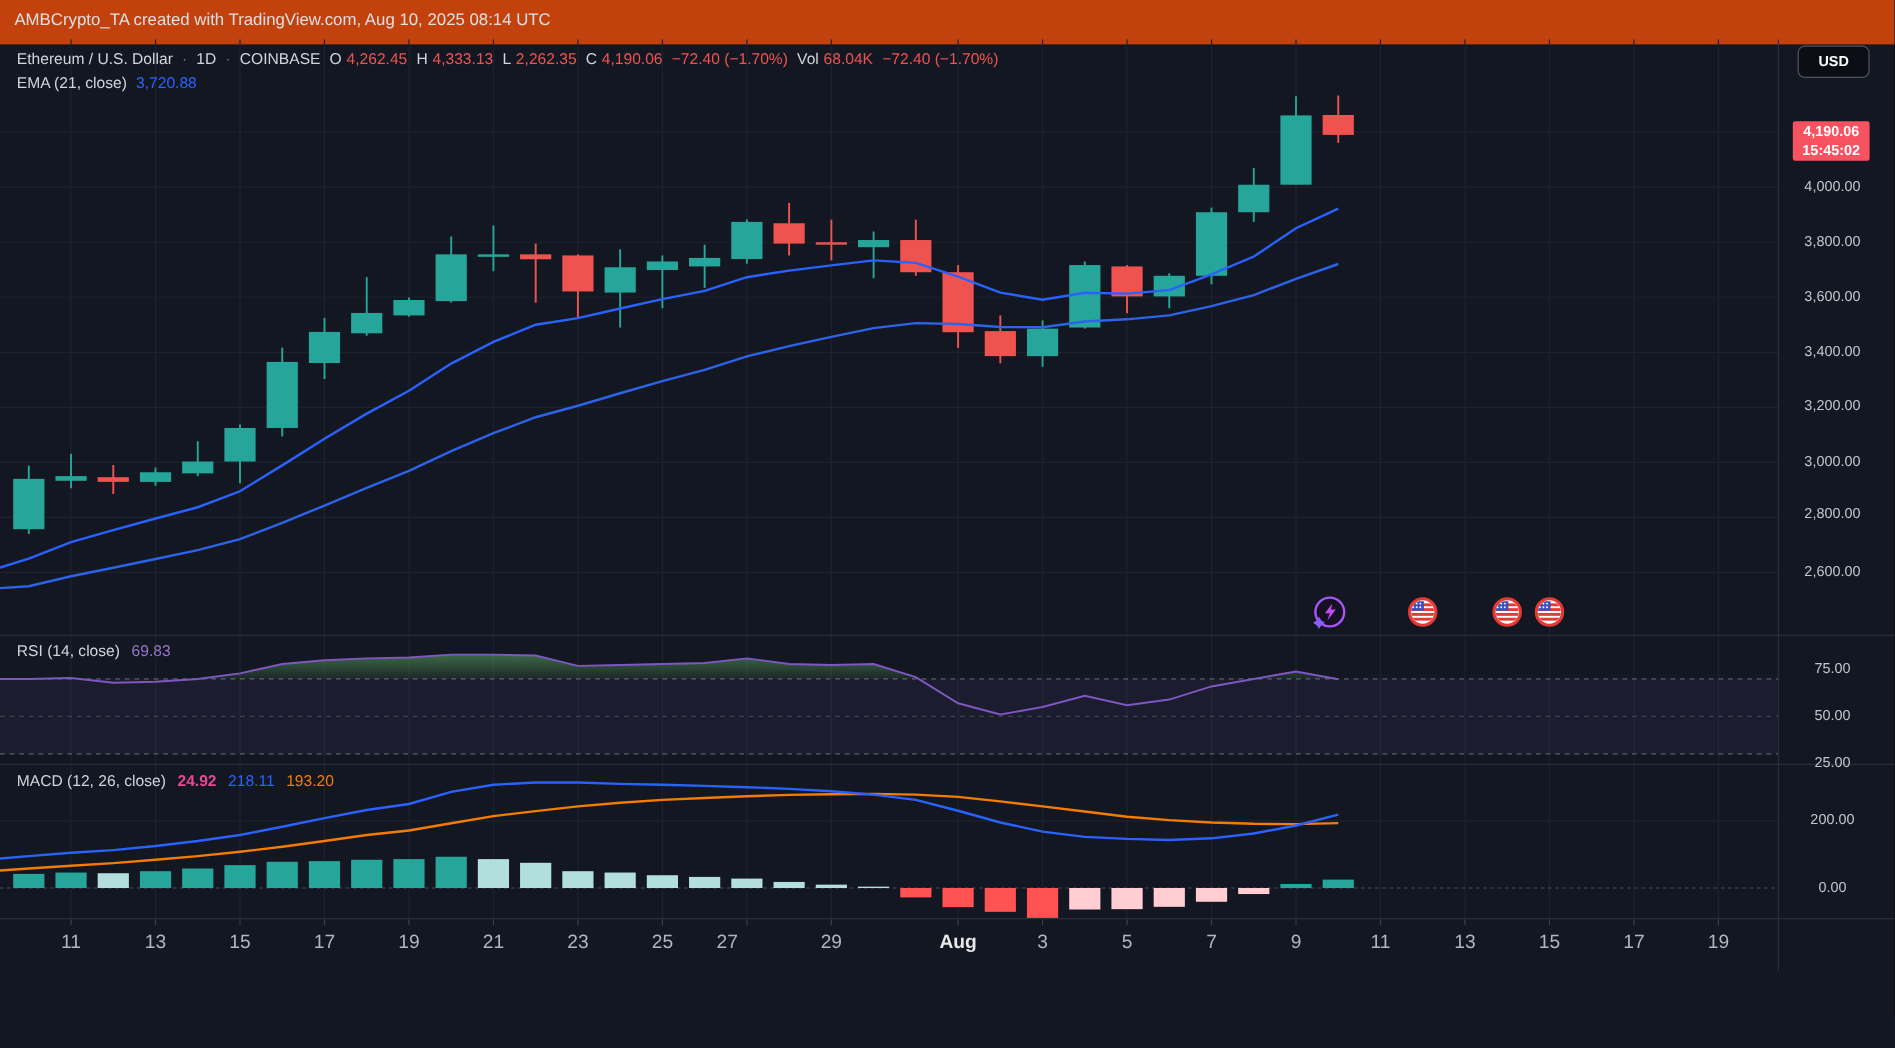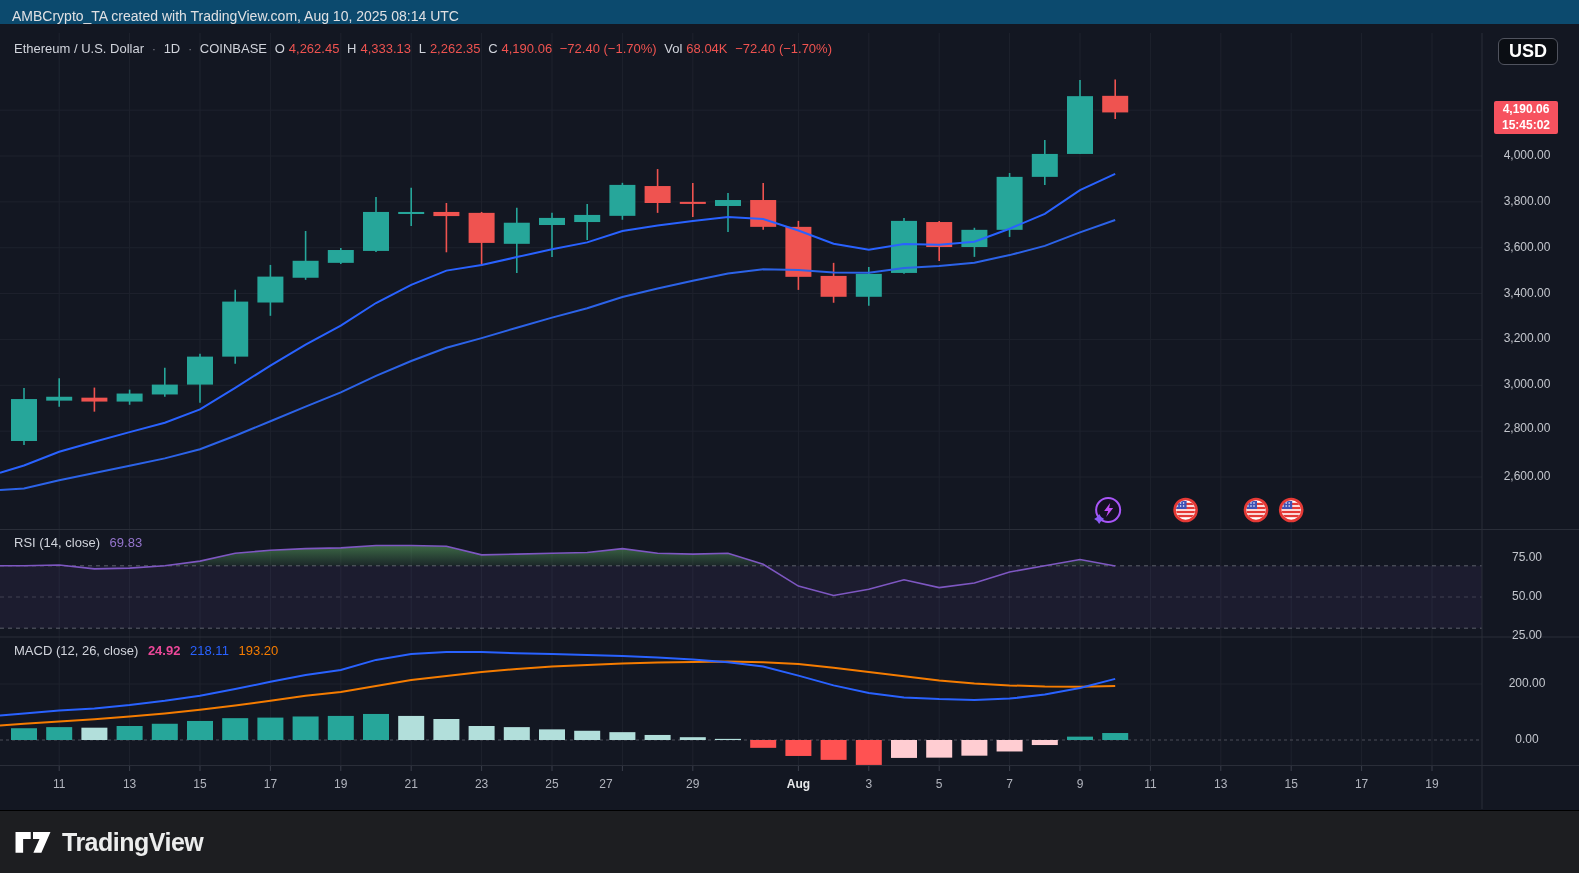--- a/index.html
+++ b/index.html
@@ -1,41 +1,41 @@
 <!DOCTYPE html>
 <html><head>
 <meta charset="utf-8">
 <style>
   html,body{margin:0;padding:0;background:#000;}
   #app{position:relative;width:1579px;height:873px;background:#131722;overflow:hidden;
        font-family:"Liberation Sans",sans-serif;}
-  #banner{position:absolute;top:0;left:0;width:100%;height:24px;background:#0c4a6e;
+  #banner{position:absolute;top:0;left:0;width:100%;height:37px;background:#c2410c;
           color:#dfe0e3;font-size:14px;line-height:33px;padding-left:12px;box-sizing:border-box;}
   #chart-svg{position:absolute;top:0;left:0;}
   .legend{position:absolute;left:14px;top:39px;font-size:13px;color:#d1d4dc;}
   .lrow{height:20px;line-height:20px;white-space:nowrap;}
   .lrow span{margin-right:4px;}
   .sep{color:#787b86;}
   .lab{color:#d1d4dc;margin-right:1px;}
   .rv{color:#ef5350;}
   .bv{color:#2962ff;}
   .pv{color:#9575cd;}
   .tv{color:#ec4899;font-weight:bold;}
   .ov{color:#f57c00;margin-top:36px;}
   .pane-label{position:absolute;left:14px;font-size:13px;color:#d1d4dc;white-space:nowrap;}
   .pane-label span{margin-right:6px;}
   #usd-btn{position:absolute;left:1498px;top:38px;width:58px;height:25px;background:#0b0e14;
-           border:1px solid #50535e;border-radius:6px;color:#fff;font-size:18px;font-weight:bold;
+           border:1px solid #50535e;border-radius:6px;color:#fff;font-size:12px;font-weight:bold;
            text-align:center;line-height:25px;cursor:pointer;}
   #price-badge{position:absolute;left:1494px;top:101px;width:64px;height:33px;background:#f7525f;
            border-radius:2px;color:#fff;font-size:12px;font-weight:bold;text-align:center;}
   #price-badge div{line-height:16px;}
   .ax-label{position:absolute;left:1488px;width:78px;text-align:center;font-size:12px;color:#c3c6cd;}
   .t-label{position:absolute;top:777px;width:40px;margin-left:-20px;text-align:center;
-           font-size:12px;color:#b2b5be;}
+           font-size:16px;color:#b2b5be;}
   .t-label.bold{color:#e6e8ea;font-weight:bold;}
   #footer{position:absolute;top:810px;left:0;width:100%;height:63px;background:#1d1e21;
           border-top:1px solid #000;display:flex;align-items:center;padding-left:14px;box-sizing:border-box;}
   #footer .brand{color:#eceded;font-size:25px;font-weight:bold;letter-spacing:-0.5px;margin-left:10px;}
 </style>
 </head>
 <body>
 
 <div id="app">
   <div id="banner">AMBCrypto_TA created with TradingView.com, Aug 10, 2025 08:14 UTC</div>
@@ -282,20 +282,24 @@
       <span class="sep">·</span>
       <span>COINBASE</span>
       <span class="lab">O</span><span class="rv">4,262.45</span>
       <span class="lab">H</span><span class="rv">4,333.13</span>
       <span class="lab">L</span><span class="rv">2,262.35</span>
       <span class="lab">C</span><span class="rv">4,190.06</span>
       <span class="rv">−72.40 (−1.70%)</span>
       <span class="lab">Vol</span><span class="rv">68.04K</span>
       <span class="rv">−72.40 (−1.70%)</span>
     </div>
+    <div class="lrow">
+      <span>EMA (21, close)</span>
+      <span class="bv">3,720.88</span>
+    </div>
   </div>
 
   <div class="pane-label" style="top:535px">
     <span>RSI (14, close)</span>
     <span class="pv">69.83</span>
   </div>
 
   <div class="pane-label" style="top:643px">
     <span>MACD (12, 26, close)</span>
     <span class="tv">24.92</span>
@@ -339,20 +343,13 @@
       <div class="t-label" style="top: 777px; left: 939.2px;">5</div>
       <div class="t-label" style="top: 777px; left: 1009.6px;">7</div>
       <div class="t-label" style="top: 777px; left: 1080px;">9</div>
       <div class="t-label" style="top: 777px; left: 1150.4px;">11</div>
       <div class="t-label" style="top: 777px; left: 1220.8px;">13</div>
       <div class="t-label" style="top: 777px; left: 1291.2px;">15</div>
       <div class="t-label" style="top: 777px; left: 1361.6px;">17</div>
       <div class="t-label" style="top: 777px; left: 1432px;">19</div>
     </div>
 
-  <div id="footer">
-    <svg width="38" height="38" viewBox="0 0 100 100">
-      <path d="M4 24 h40 v18 h-20 v36 h-20 z" fill="#ffffff"></path>
-      <path d="M50 24 h46 l-24 54 h-21 l16 -36 h-17 z" fill="#ffffff"></path>
-    </svg>
-    <span class="brand">TradingView</span>
-  </div>
 </div>
 
 </body></html>

